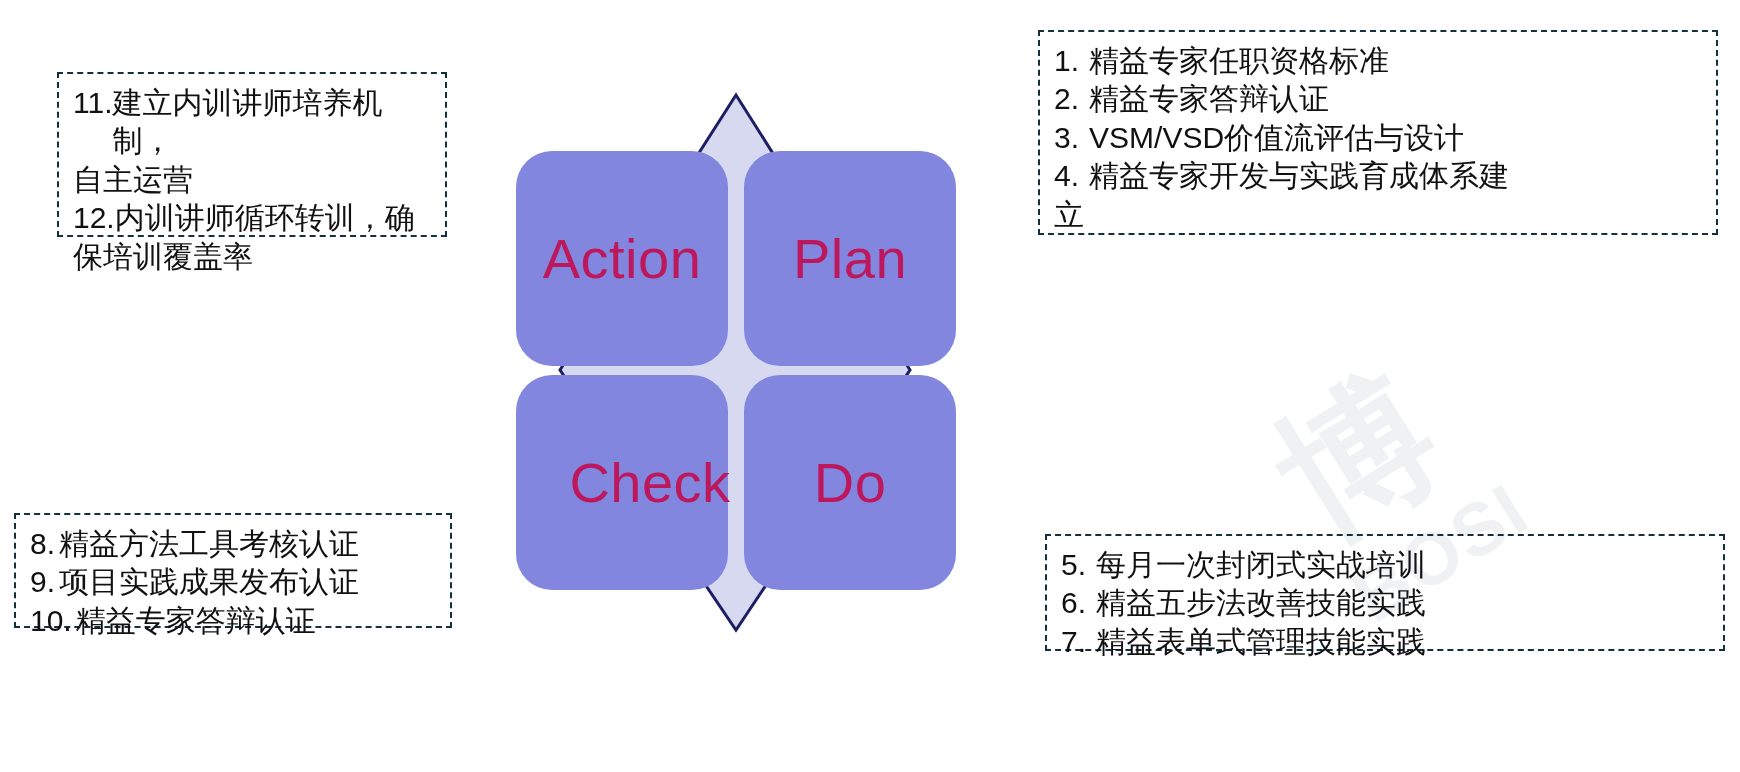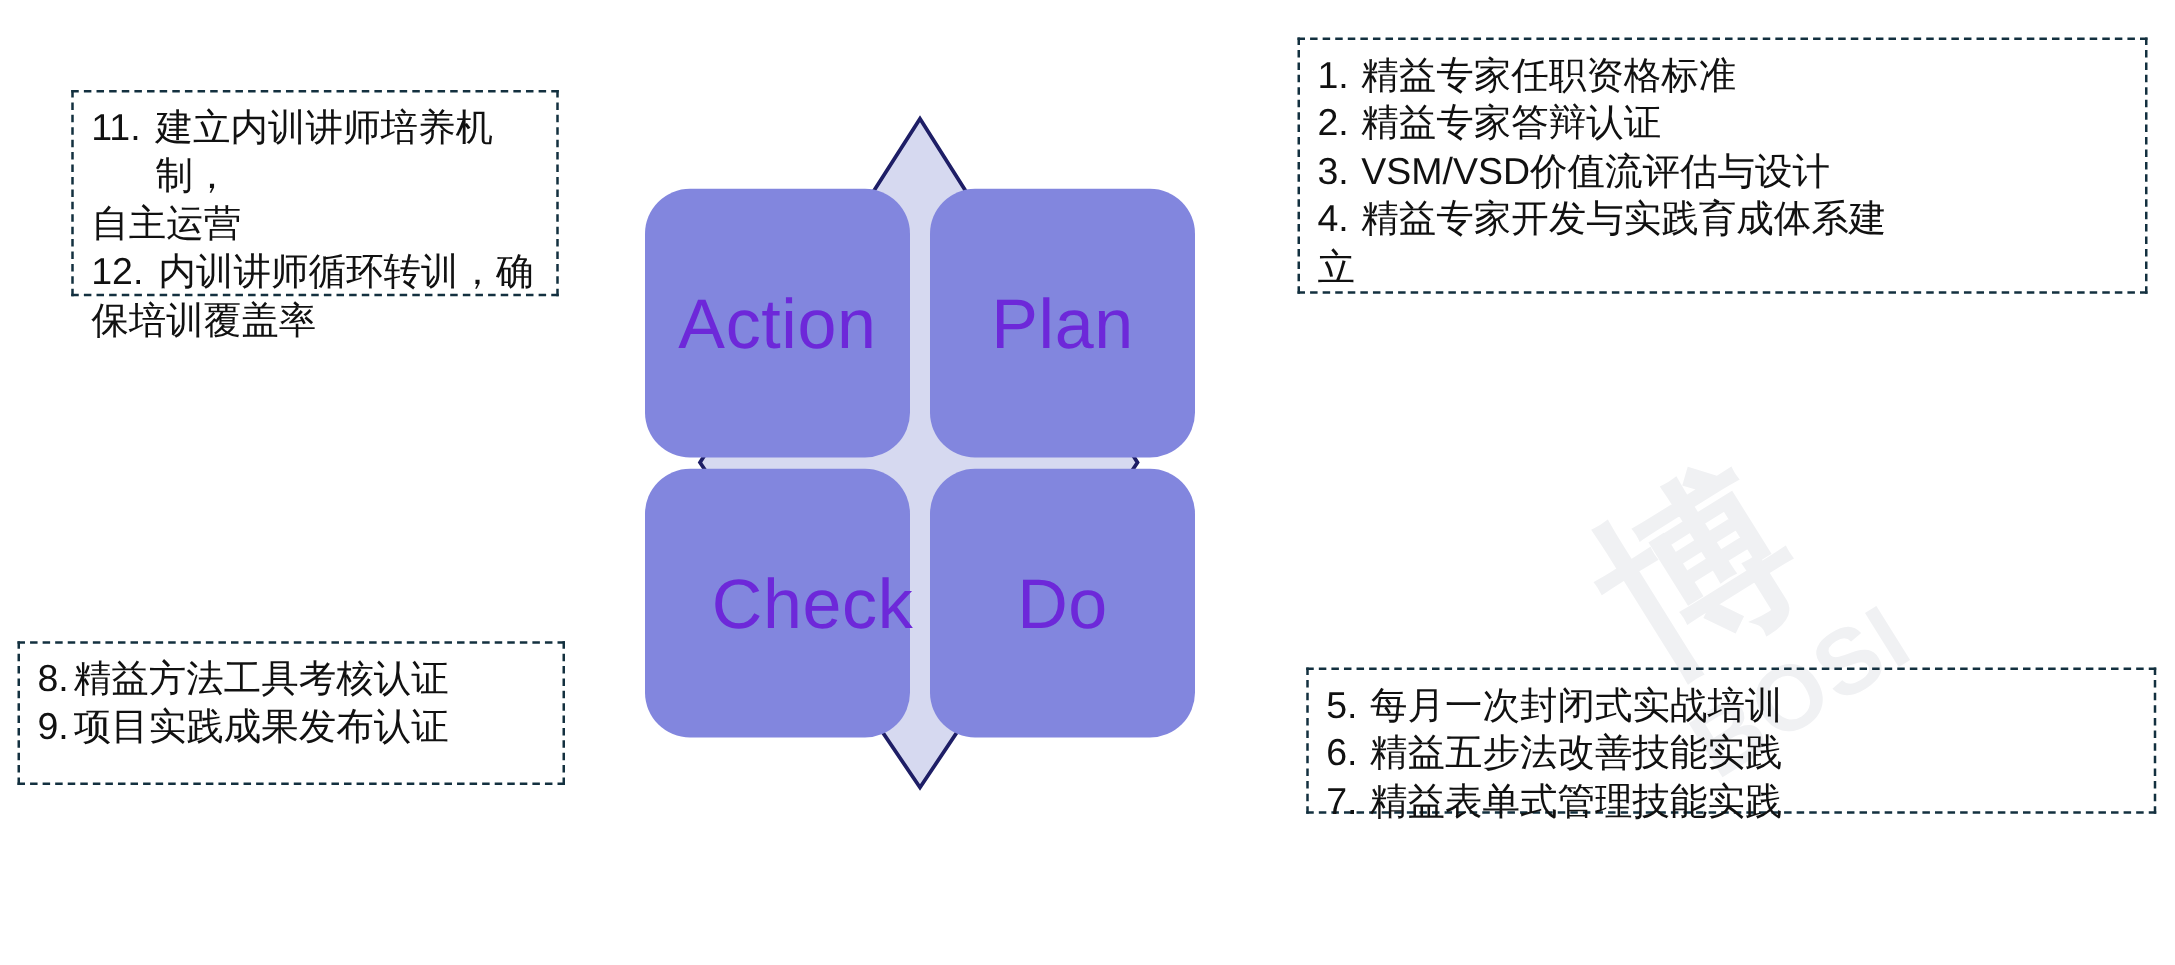--- a/index.html
+++ b/index.html
@@ -70,21 +70,21 @@
   #note-top-left    { left: 57px;   top: 72px;  width: 390px;  height: 165px; }
   #note-top-right   { left: 1038px; top: 30px;  width: 680px;  height: 205px; }
   #note-bottom-left { left: 14px;   top: 513px; width: 438px;  height: 115px; }
   #note-bottom-right{ left: 1045px; top: 534px; width: 680px;  height: 117px; }
 
   #note-top-left .note-line,
   #note-top-right .note-line { font-size: 30px; }
   #note-bottom-left .note-line,
   #note-bottom-right .note-line { font-size: 30px; }
 
-  #note-top-left .num { margin-right: 12px; }
+  #note-top-left .num { margin-right: 0px; }
   #note-top-right .num { margin-right: 10px; }
   #note-bottom-left .num { margin-right: 4px; }
   #note-bottom-right .num { margin-right: 10px; }
 
   
   #pdca {
     position: absolute;
     left: 460px;
     top: 85px;
     width: 540px;
@@ -95,21 +95,21 @@
     left: 0;
     top: 0;
     width: 540px;
     height: 550px;
   }
   .quad-label {
     position: absolute;
     display: flex;
     align-items: center;
     justify-content: center;
-    color: #6d28d9;
+    color: #be185d;
     font-size: 56px;
     line-height: 1;
     letter-spacing: 0.5px;
     pointer-events: none;
   }
   #label-action { left: 56px;  top: 66px;  width: 212px; height: 215px; }
   #label-plan   { left: 284px; top: 66px;  width: 212px; height: 215px; }
   #label-check  { left: 56px;  top: 290px; width: 212px; height: 215px; margin-left: 28px; }
   #label-do     { left: 284px; top: 290px; width: 212px; height: 215px; }
 </style>
@@ -151,20 +151,21 @@
       <div class="note-line"><span class="num">1.</span><span class="txt">精益专家任职资格标准</span></div>
       <div class="note-line"><span class="num">2.</span><span class="txt">精益专家答辩认证</span></div>
       <div class="note-line"><span class="num">3.</span><span class="txt">VSM/VSD价值流评估与设计</span></div>
       <div class="note-line"><span class="num">4.</span><span class="txt">精益专家开发与实践育成体系建</span></div>
       <div class="note-line cont"><span class="txt">立</span></div>
     </div>
 
   <div class="note-box" id="note-bottom-left">
       <div class="note-line"><span class="num">8.</span><span class="txt">精益方法工具考核认证</span></div>
       <div class="note-line"><span class="num">9.</span><span class="txt">项目实践成果发布认证</span></div>
+      <div class="note-line"><span class="num">10.</span><span class="txt">精益专家答辩认证</span></div>
     </div>
 
   <div class="note-box" id="note-bottom-right">
       <div class="note-line"><span class="num">5.</span><span class="txt">每月一次封闭式实战培训</span></div>
       <div class="note-line"><span class="num">6.</span><span class="txt">精益五步法改善技能实践</span></div>
       <div class="note-line"><span class="num">7.</span><span class="txt">精益表单式管理技能实践</span></div>
     </div>
 
 </div>
 

